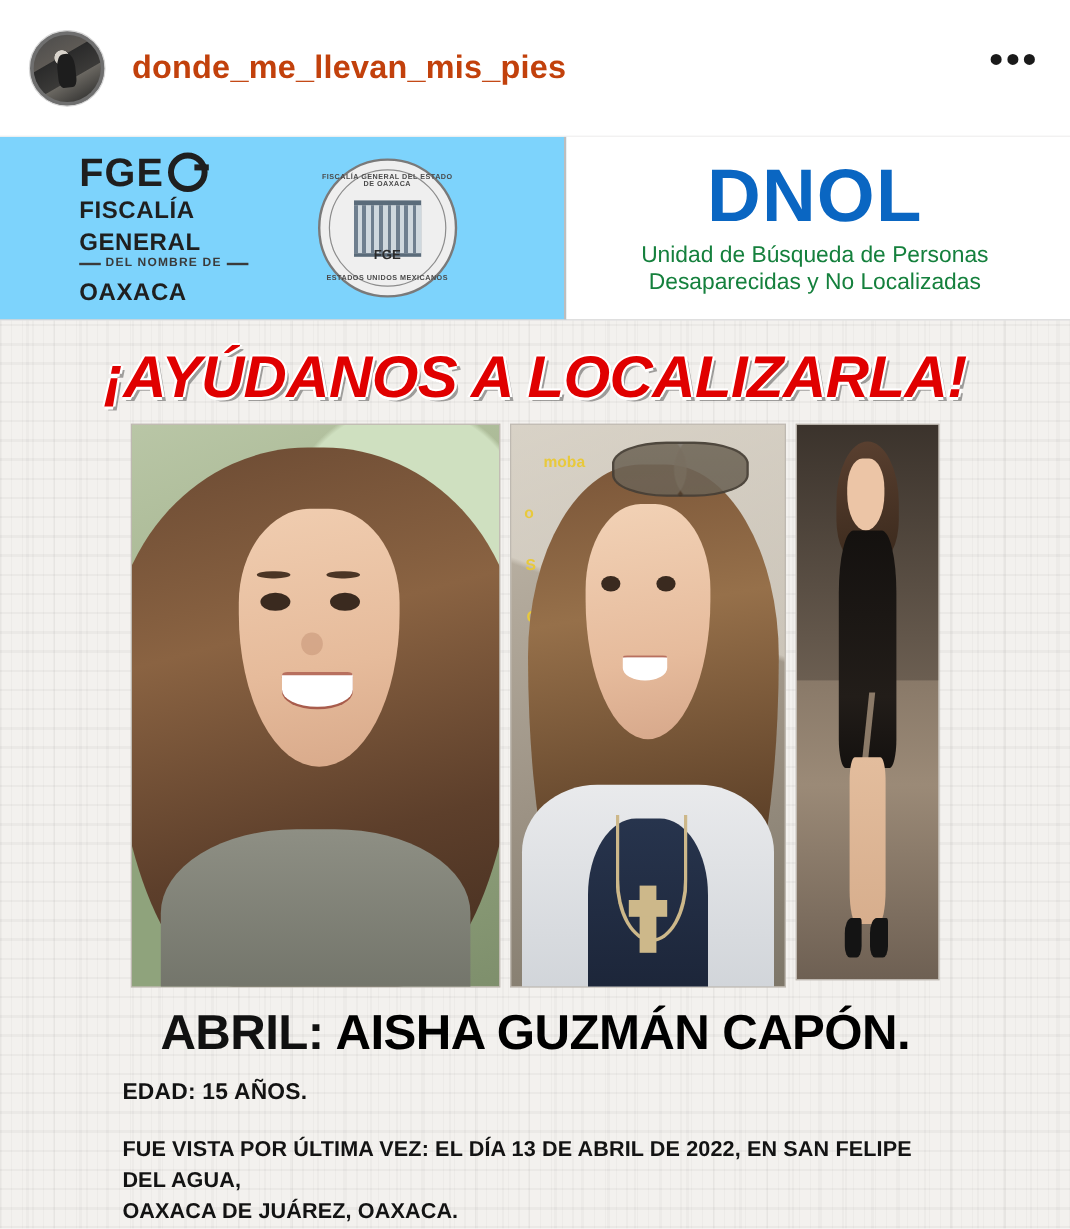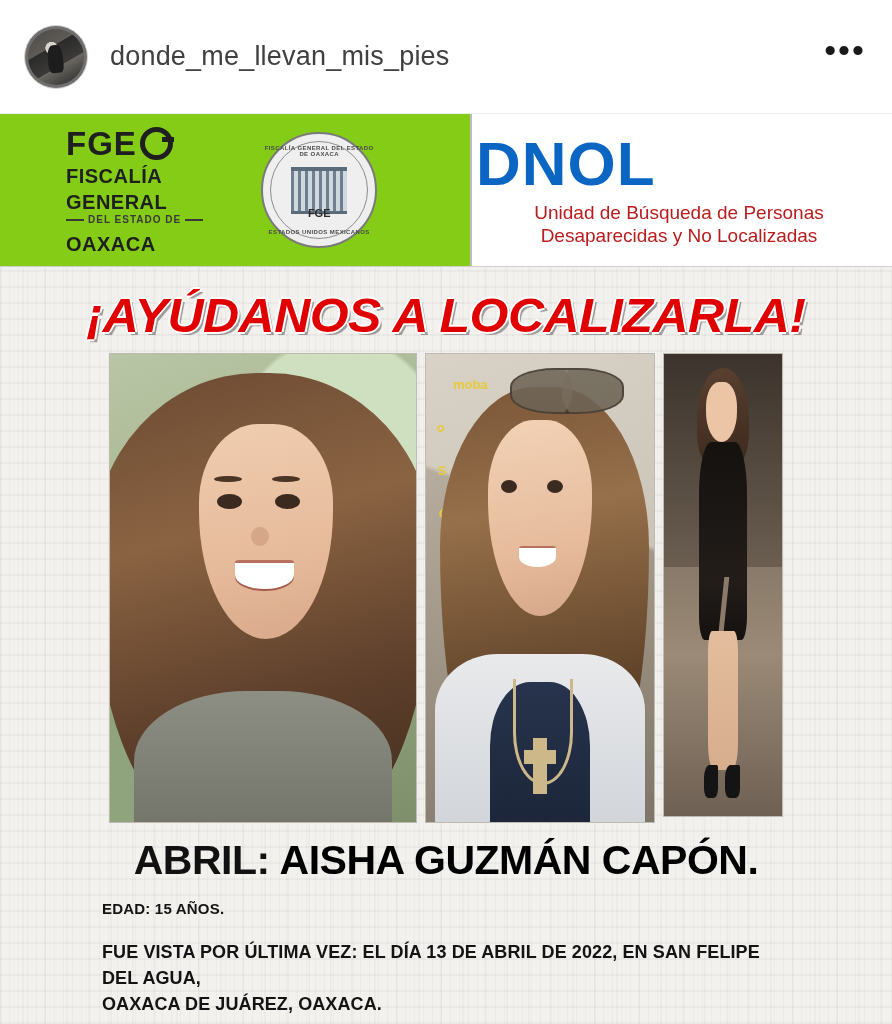--- a/index.html
+++ b/index.html
@@ -58,23 +58,23 @@
     top: 30%;
     width: 26%;
     height: 50%;
     background: #1d1d1d;
     border-radius: 40% 40% 25% 25%;
     transform: rotate(-6deg);
   }
   .username {
     margin-left: 22px;
     font-size: 27px;
-    color: #404040;
+    color: #c2410c;
     letter-spacing: 0.2px;
-    font-weight: 400;
+    font-weight: 700;
     flex: 1 1 auto;
     white-space: nowrap;
     overflow: hidden;
     text-overflow: ellipsis;
   }
   .more-btn {
     flex: 0 0 auto;
     width: 46px;
     height: 46px;
     display: flex;
@@ -117,21 +117,21 @@
     display: flex;
     align-items: stretch;
     background: #ffffff;
     border-bottom: 1px solid #cfcfcf;
     z-index: 2;
   }
   .gov-left {
     flex: 0 0 472px;
     display: flex;
     align-items: center;
-    background: #84cc16;
+    background: #7dd3fc;
     border-right: 2px solid #bdbdbd;
     padding-left: 66px;
     box-sizing: border-box;
   }
   .fgeo-block {
     display: flex;
     flex-direction: column;
     justify-content: center;
     line-height: 1;
   }
@@ -235,34 +235,35 @@
     text-align: center;
     font-size: 11px;
     font-weight: bold;
     color: #2b2b2b;
   }
   .gov-right {
     flex: 1 1 auto;
     background: #ffffff;
     display: flex;
     flex-direction: column;
+    align-items: center;
     justify-content: center;
     padding: 0 10px 0 4px;
     box-sizing: border-box;
   }
   .dnol {
     font-size: 62px;
     font-weight: bold;
     color: #0a66c2;
     letter-spacing: 1px;
     line-height: 1;
   }
   .dnol-sub {
     font-size: 19px;
-    color: #b91c1c;
+    color: #15803d;
     text-align: center;
     line-height: 1.22;
     margin-top: 6px;
   }
 
   
   .headline {
     position: relative;
     z-index: 2;
     text-align: center;
@@ -529,21 +530,21 @@
   .name-value { color: #000000; margin-left: 10px; }
 
   
   .details {
     position: relative;
     z-index: 2;
     padding: 16px 102px 0 102px;
     box-sizing: border-box;
   }
   .detail-age {
-    font-size: 15px;
+    font-size: 19px;
     font-weight: bold;
     color: #131313;
     letter-spacing: 0.2px;
   }
   .detail-lastseen {
     margin-top: 22px;
     font-size: 18px;
     font-weight: bold;
     color: #131313;
     line-height: 1.45;
@@ -570,21 +571,21 @@
     <div class="gov-band">
 
       <div class="gov-left">
         <div class="fgeo-block">
           <div class="fgeo-word">
             <span>FGE</span>
             <span class="o-ring"></span>
           </div>
           <div class="fgeo-sub">FISCALÍA</div>
           <div class="fgeo-sub">GENERAL</div>
-          <div class="fgeo-tiny">DEL ESTADO DE</div>
+          <div class="fgeo-tiny">DEL NOMBRE DE</div>
           <div class="fgeo-sub">OAXACA</div>
         </div>
 
         <div class="gov-divider"></div>
 
         <div class="seal">
           <div class="seal-text-top">FISCALÍA GENERAL DEL ESTADO DE OAXACA</div>
           <div class="seal-building"></div>
           <div class="seal-fgeo">FGE</div>
           <div class="seal-text-bottom">ESTADOS UNIDOS MEXICANOS</div>

